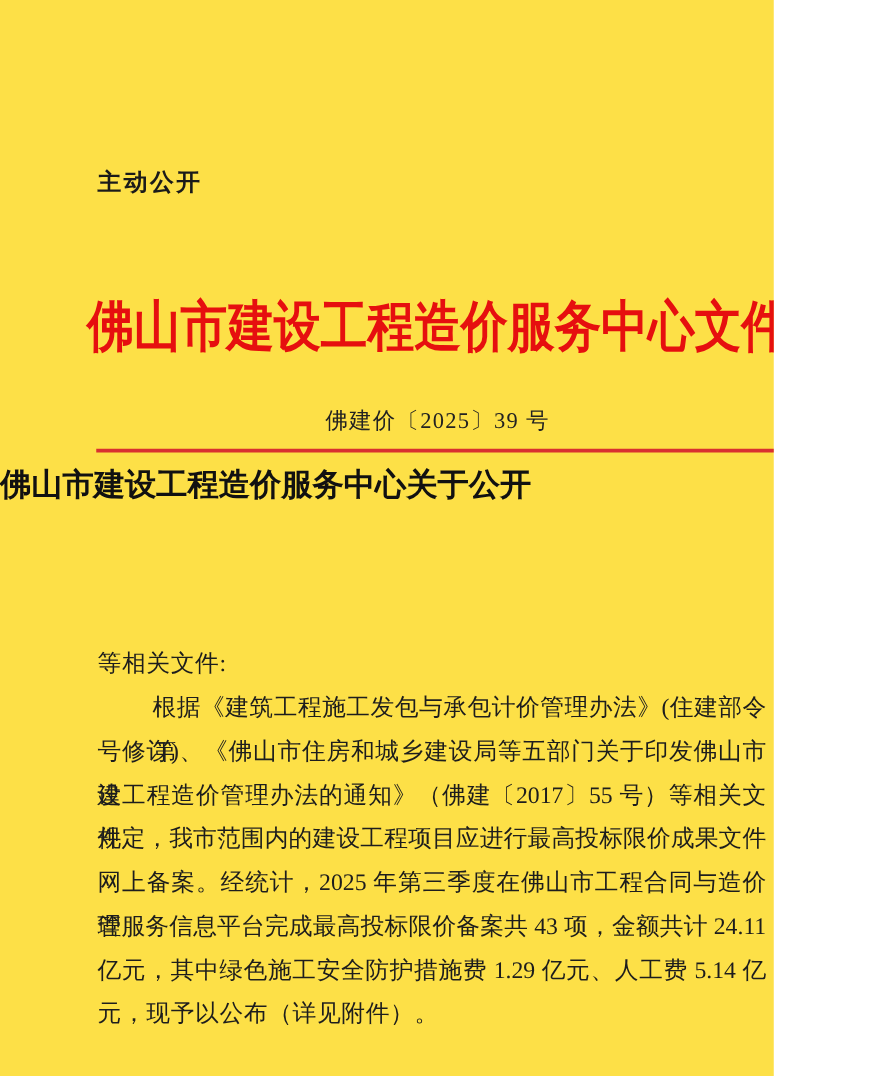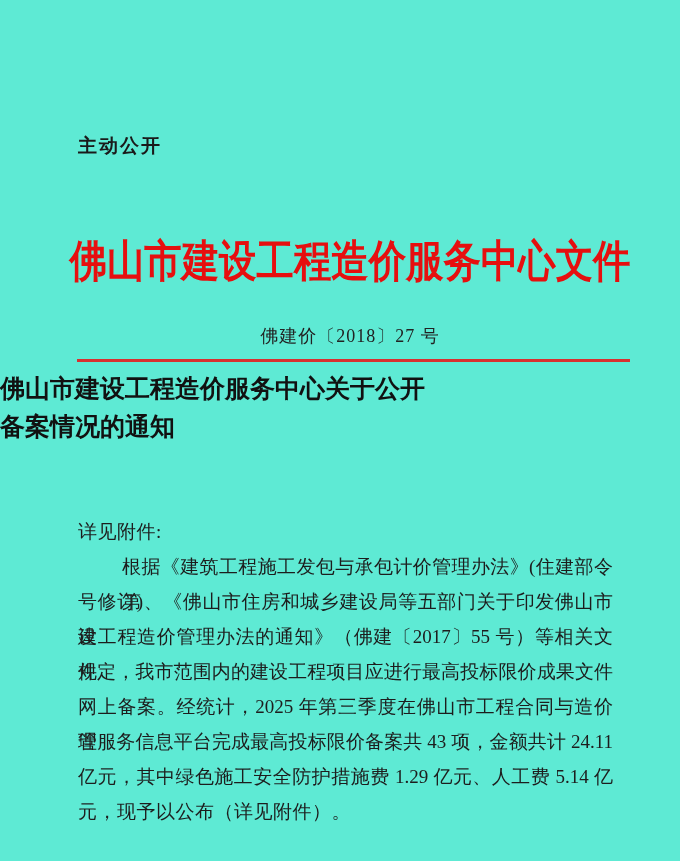--- a/index.html
+++ b/index.html
@@ -2,23 +2,23 @@
 <html><head>
 <meta charset="utf-8">
 <style>
   html, body {
     margin: 0;
     padding: 0;
     background: #ffffff;
   }
   .page {
     position: relative;
-    width: 680px;
+    width: 619px;
     height: 861px;
-    background: #5eead4;
+    background: #fde047;
     overflow: hidden;
     font-family: "Liberation Serif", "DejaVu Serif", serif;
     color: #1c1c1c;
   }
   .marking {
     position: absolute;
     left: 78px;
     top: 133px;
     font-family: "Liberation Sans", "DejaVu Sans", sans-serif;
     font-weight: 700;
@@ -98,31 +98,30 @@
 </style>
 </head>
 <body>
 
 <div class="page">
 
   <div class="marking">主动公开</div>
 
   <div class="letterhead" style="color: rgb(230, 15, 15);">佛山市建设工程造价服务中心文件</div>
 
-  <div class="doc-number">佛建价〔2018〕27 号</div>
+  <div class="doc-number">佛建价〔2025〕39 号</div>
 
   <div class="red-rule" style="background: rgb(217, 48, 48);"></div>
 
   <div class="doc-title">
     <div>佛山市建设工程造价服务中心关于公开</div>
-    <div>备案情况的通知</div>
   </div>
 
   <div class="body-text">
-    <div class="body-line">详见附件:</div>
+    <div class="body-line">等相关文件:</div>
     <div class="body-line just indent">根据《建筑工程施工发包与承包计价管理办法》(住建部令第</div>
     <div class="body-line just">号修订)、《佛山市住房和城乡建设局等五部门关于印发佛山市建</div>
     <div class="body-line just">设工程造价管理办法的通知》（佛建〔2017〕55 号）等相关文件</div>
     <div class="body-line just">规定，我市范围内的建设工程项目应进行最高投标限价成果文件</div>
     <div class="body-line just">网上备案。经统计，2025 年第三季度在佛山市工程合同与造价管</div>
     <div class="body-line just">理服务信息平台完成最高投标限价备案共 43 项，金额共计 24.11</div>
     <div class="body-line just">亿元，其中绿色施工安全防护措施费 1.29 亿元、人工费 5.14 亿</div>
     <div class="body-line">元，现予以公布（详见附件）。</div>
   </div>
 

